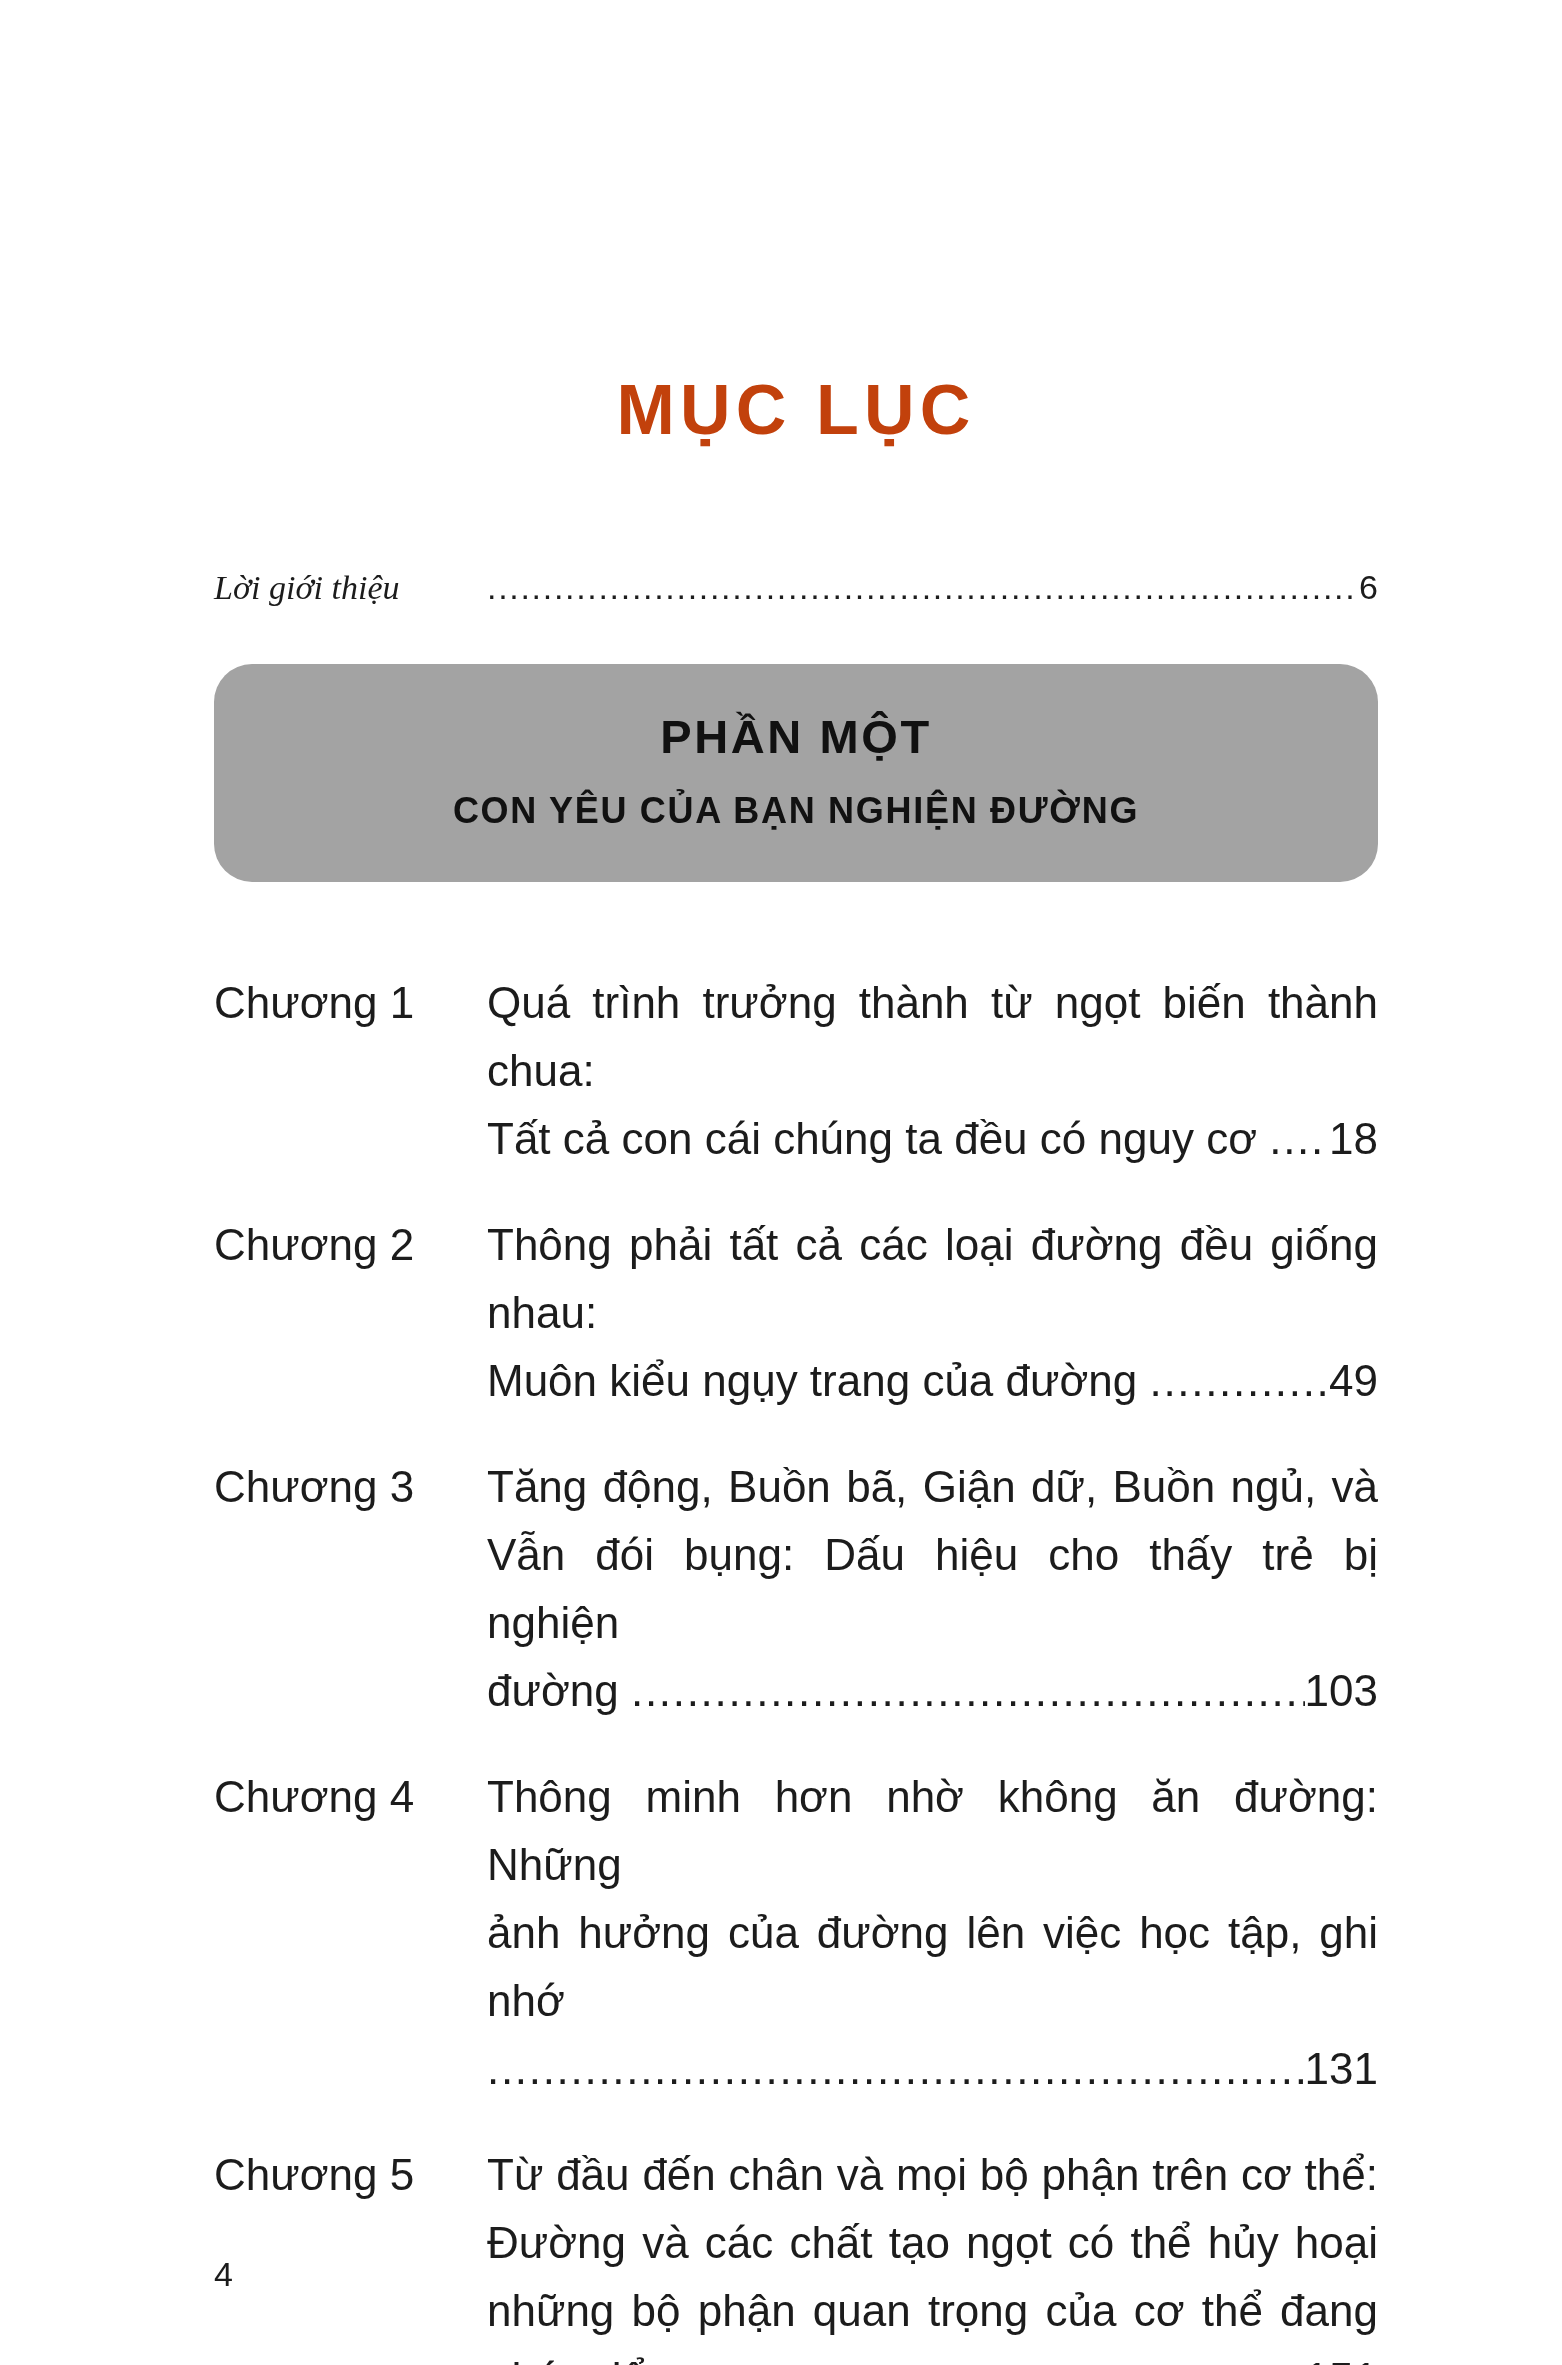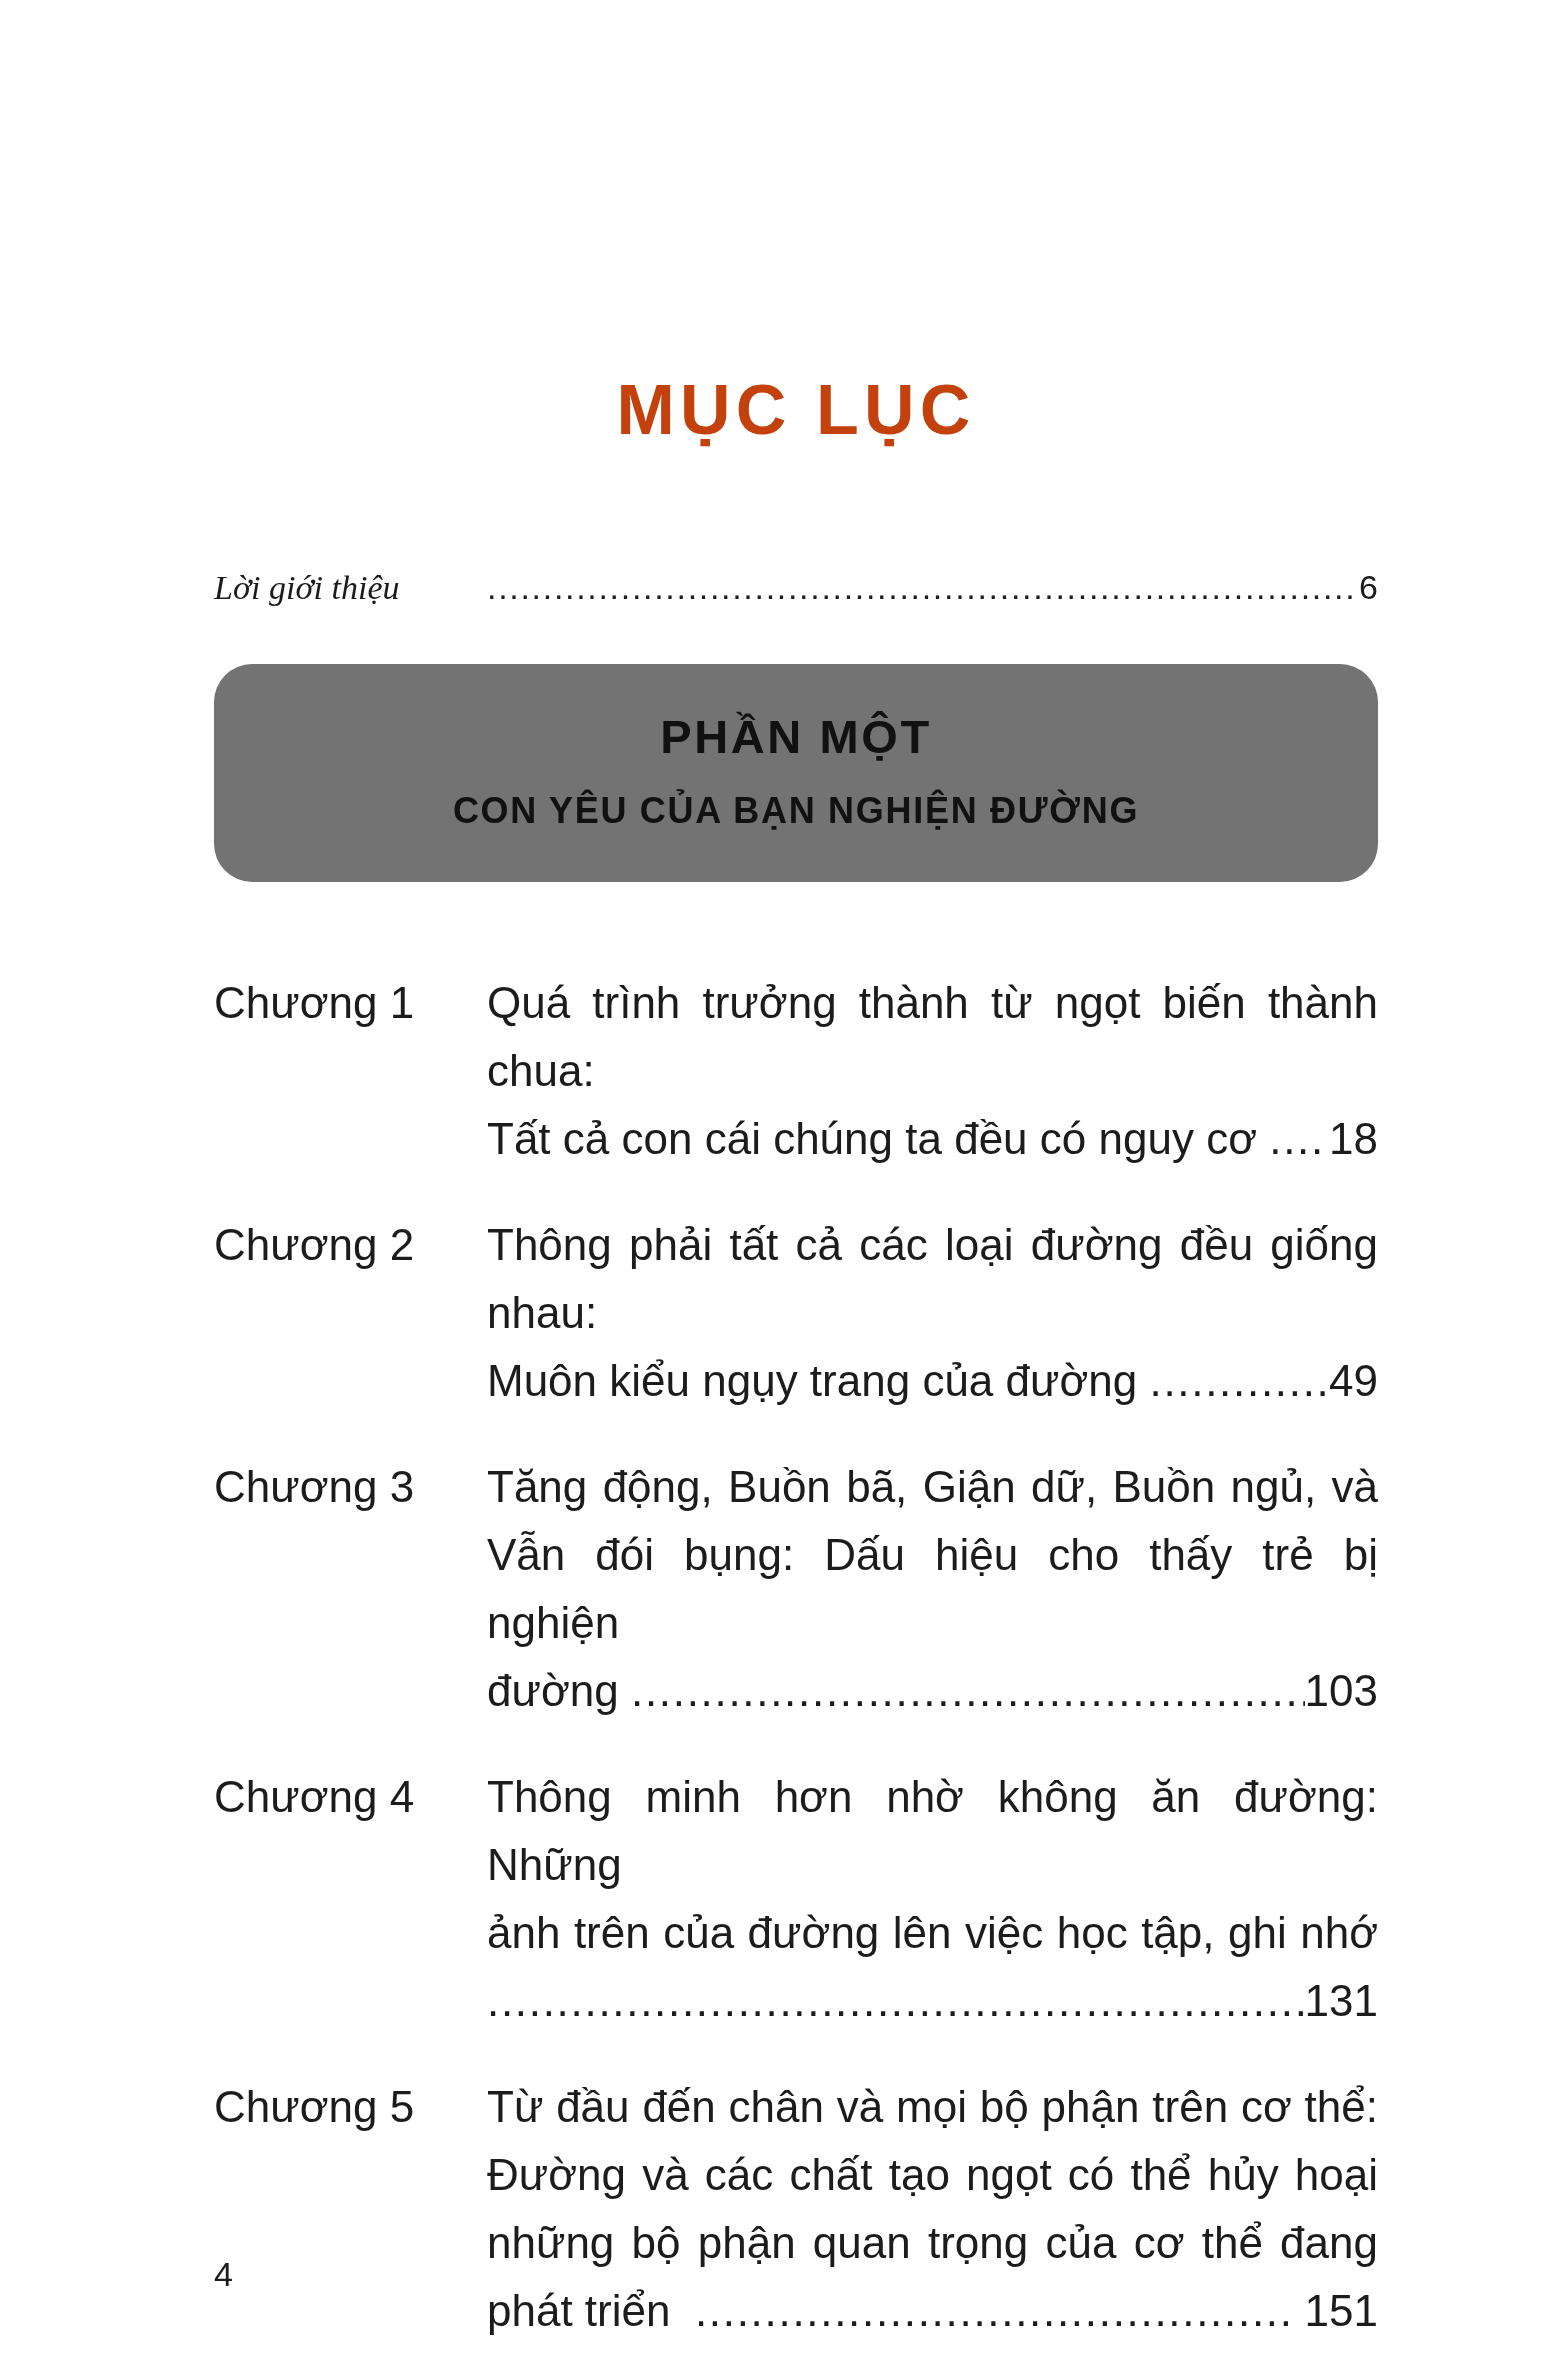--- a/index.html
+++ b/index.html
@@ -42,21 +42,21 @@
     flex: 1;
     overflow: hidden;
     white-space: nowrap;
     letter-spacing: 1.7px;
   }
   .pagenum {
     flex: none;
     white-space: pre;
   }
   .part-box {
-    background: #737373;
+    background: #a3a3a3;
     border-radius: 38px;
     text-align: center;
     padding: 45px 26px 50px 26px;
     margin-bottom: 87px;
   }
   .part-title {
     font-size: 47px;
     font-weight: bold;
     letter-spacing: 2.6px;
     color: #111111;
@@ -154,21 +154,21 @@
         <span class="leader">..................................................................................................................................................</span>
         <span class="pagenum">103</span>
       </div>
     </div>
   </div>
 
   <div class="chapter">
     <span class="chapter-label">Chương 4</span>
     <div class="chapter-text">
       <div class="line">Thông minh hơn nhờ không ăn đường: Những</div>
-      <div class="line">ảnh trên của đường lên việc học tập, ghi nhớ</div>
+      <div class="line">ảnh hưởng của đường lên việc học tập, ghi nhớ</div>
       <div class="lastline">
         <span class="leader">..................................................................................................................................................</span>
         <span class="pagenum">131</span>
       </div>
     </div>
   </div>
 
   <div class="chapter">
     <span class="chapter-label">Chương 5</span>
     <div class="chapter-text">

